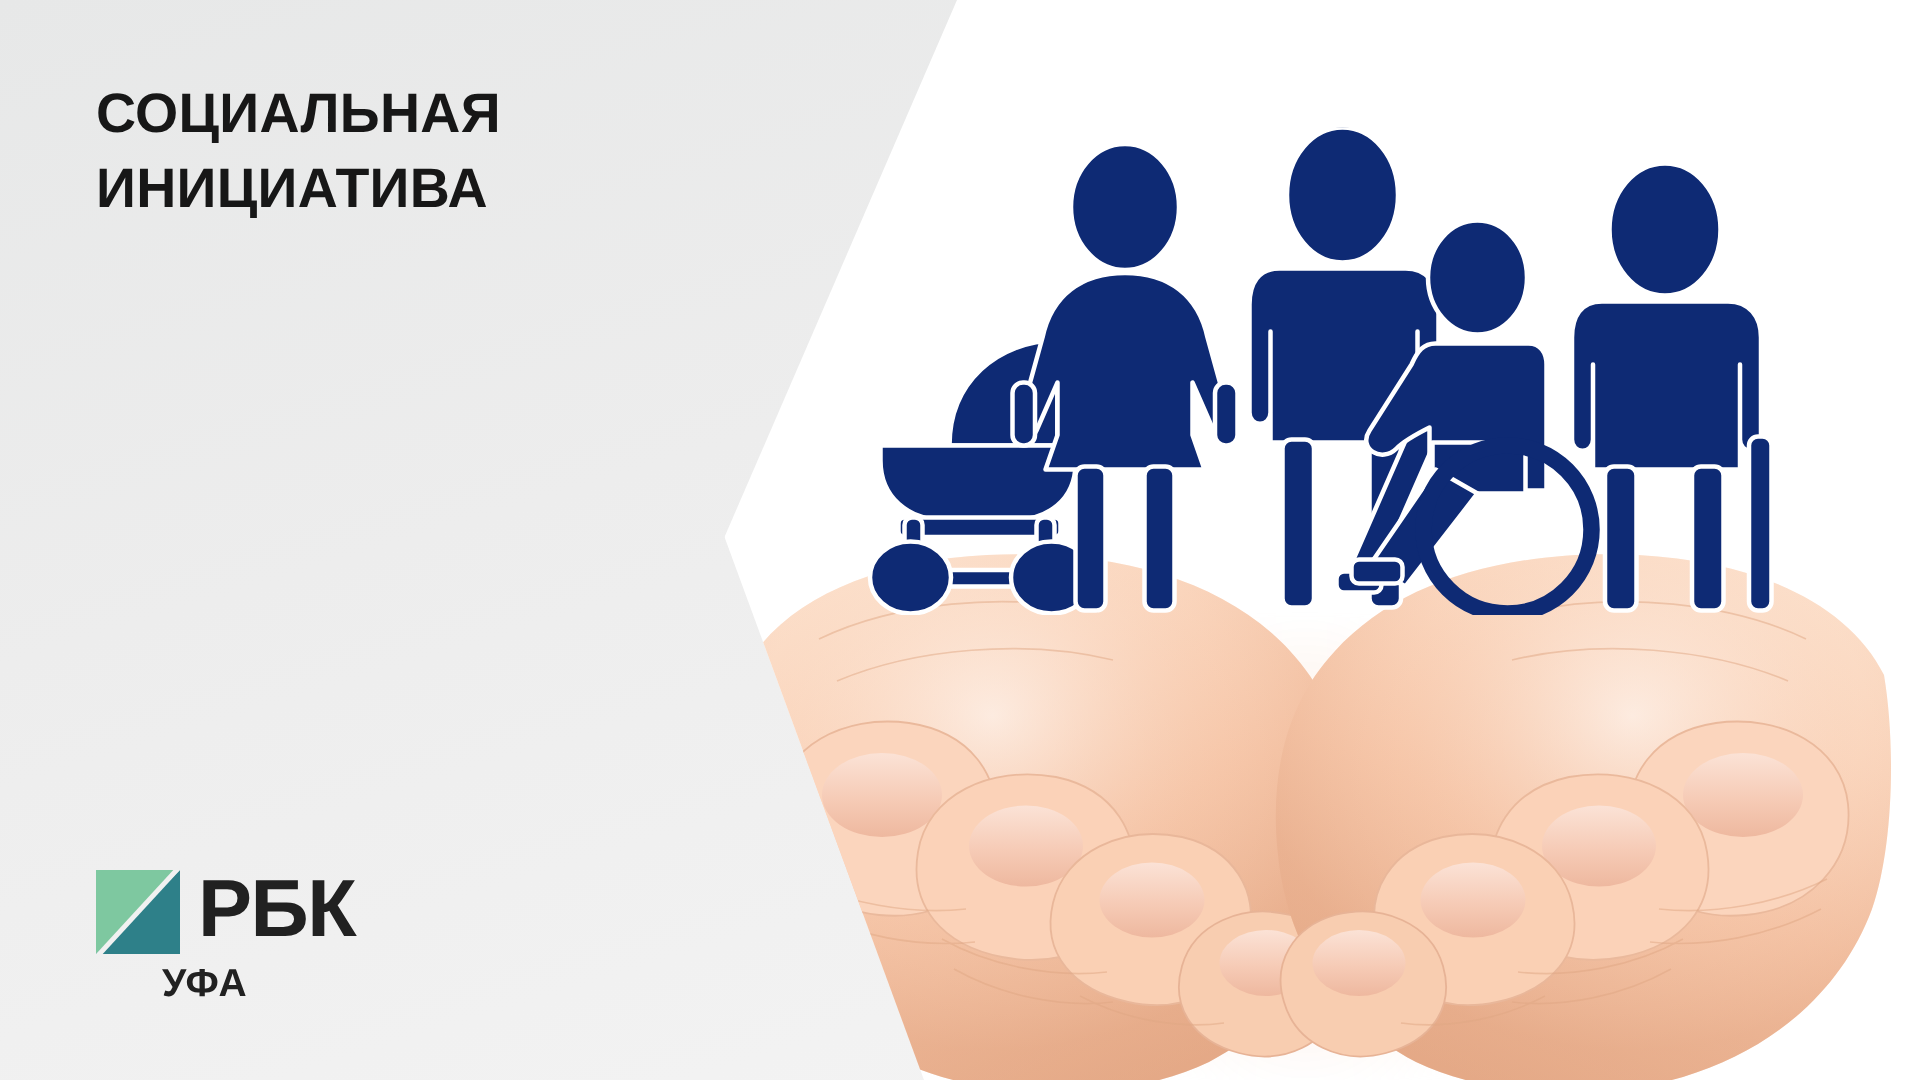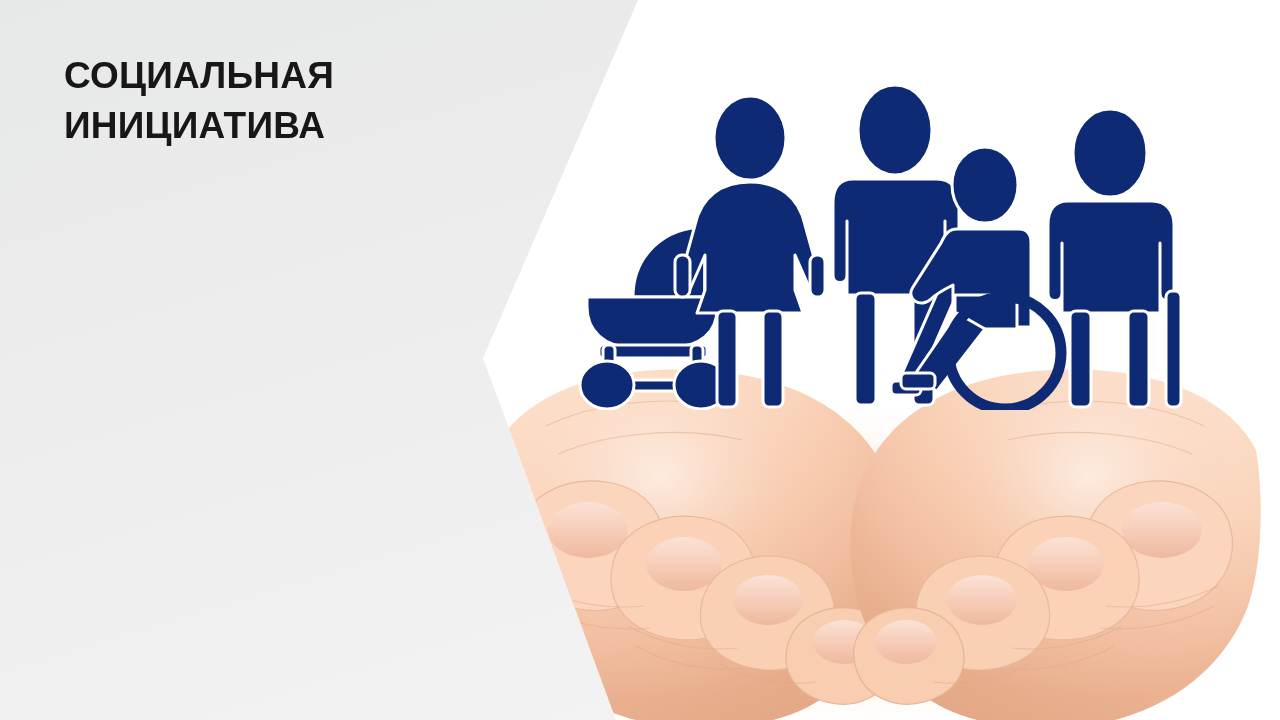--- a/index.html
+++ b/index.html
@@ -438,14 +438,25 @@
           </g>
         </svg>
       </div>
 
     </div>
   </div>
 
   <div class="headline">СОЦИАЛЬНАЯ
 ИНИЦИАТИВА</div>
 
+  <div class="logo">
+    <div class="logo-row">
+      <div class="logo-mark">
+        <div class="tri-upper"></div>
+        <div class="tri-lower"></div>
+        <div class="slash"></div>
+      </div>
+      <div class="logo-word">РБК</div>
+    </div>
+    <div class="logo-sub">УФА</div>
+  </div>
 
 </div>
 
 </body></html>

